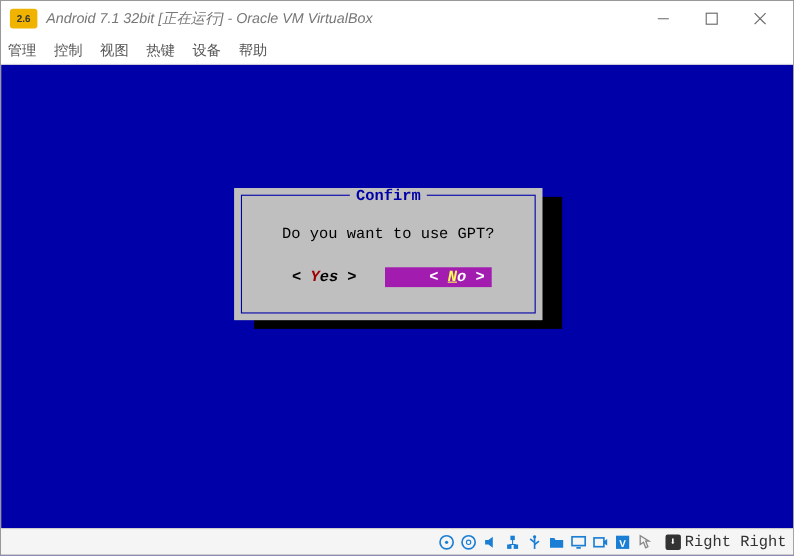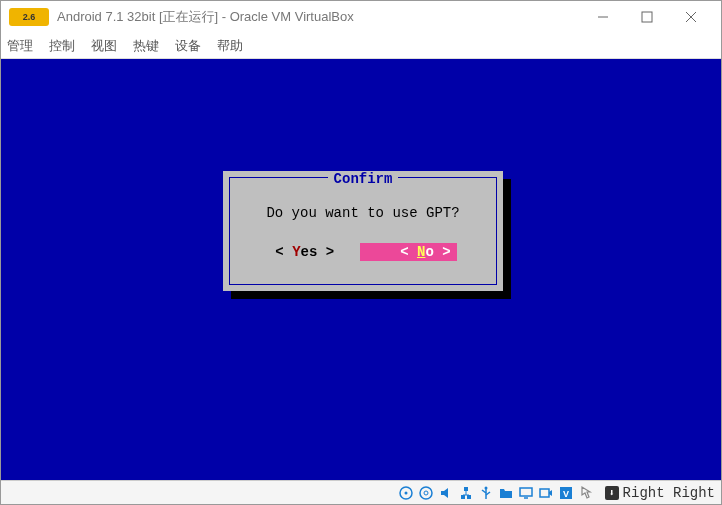--- a/index.html
+++ b/index.html
@@ -10,26 +10,26 @@
     display: flex; flex-direction: column;
     position: relative;
   }
   
   .titlebar {
     height: 32px; display: flex; align-items: center;
     padding: 0 8px; background: #fff;
     color: #888; font-size: 13px;
   }
   .titlebar .appicon {
-    width: 40px; height: 18px; background: #f0b400;
+    width: 25px; height: 18px; background: #f0b400;
     border-radius: 3px; margin-right: 8px;
     display: flex; align-items: center; justify-content: center;
     font-size: 9px; font-weight: bold; color: #333;
   }
-  .titlebar .title { flex: 1; color: #777; white-space: nowrap; }
+  .titlebar .title { flex: 1; color: #777; white-space: nowrap; font-style: italic; }
   .winbtn {
     width: 44px; height: 30px; display: flex;
     align-items: center; justify-content: center;
     color: #555; font-size: 14px;
   }
   .winbtn svg { display: block; }
   
   .menubar {
     height: 26px; display: flex; align-items: center;
     padding: 0 6px; background: #fff;
@@ -42,21 +42,21 @@
     flex: 1; background: #0000a8;
     position: relative; overflow: hidden;
     font-family: "Courier New", monospace;
   }
   
   .dlg-shadow {
     position: absolute; left: 230px; top: 120px;
     width: 280px; height: 120px; background: #000;
   }
   .dlg {
-    position: absolute; left: 222px; top: 112px;
+    position: absolute; left: 212px; top: 112px;
     width: 280px; height: 120px;
     background: #bfbfbf; border: 2px solid #bfbfbf;
     display: flex; flex-direction: column;
     align-items: center;
   }
   .dlg-border {
     position: absolute; inset: 4px;
     border: 1px solid #0000a8;
   }
   .dlg-title {
@@ -66,25 +66,25 @@
     font-weight: bold; font-size: 14px;
   }
   .dlg-msg {
     margin-top: 18px; color: #000;
     font-weight: normal; font-size: 14px;
     position: relative; z-index: 2;
   }
   .dlg-btns {
     margin-top: 22px; display: flex; gap: 20px;
     font-weight: bold; font-size: 14px;
-    position: relative; z-index: 2;
+    position: relative; z-index: 2; font-style: italic;
   }
   .dlg-btn { padding: 1px 6px; }
   .dlg-btn .hot { color: #a00000; }
-  .dlg-btn.sel { background: #ec4899; color: #fff; padding-left: 40px; }
+  .dlg-btn.sel { background: #a21caf; color: #fff; padding-left: 40px; }
   .dlg-btn.sel .hot { color: #ff5; text-decoration: underline; }
   .dlg-btn .bracket { color: #000; }
   .dlg-btn.sel .bracket { color: #fff; }
   
   .statusbar {
     height: 24px; background: #f5f5f5;
     border-top: 1px solid #ccc;
     display: flex; align-items: center;
     padding: 0 6px; font-size: 12px; color: #333;
     justify-content: flex-end;

